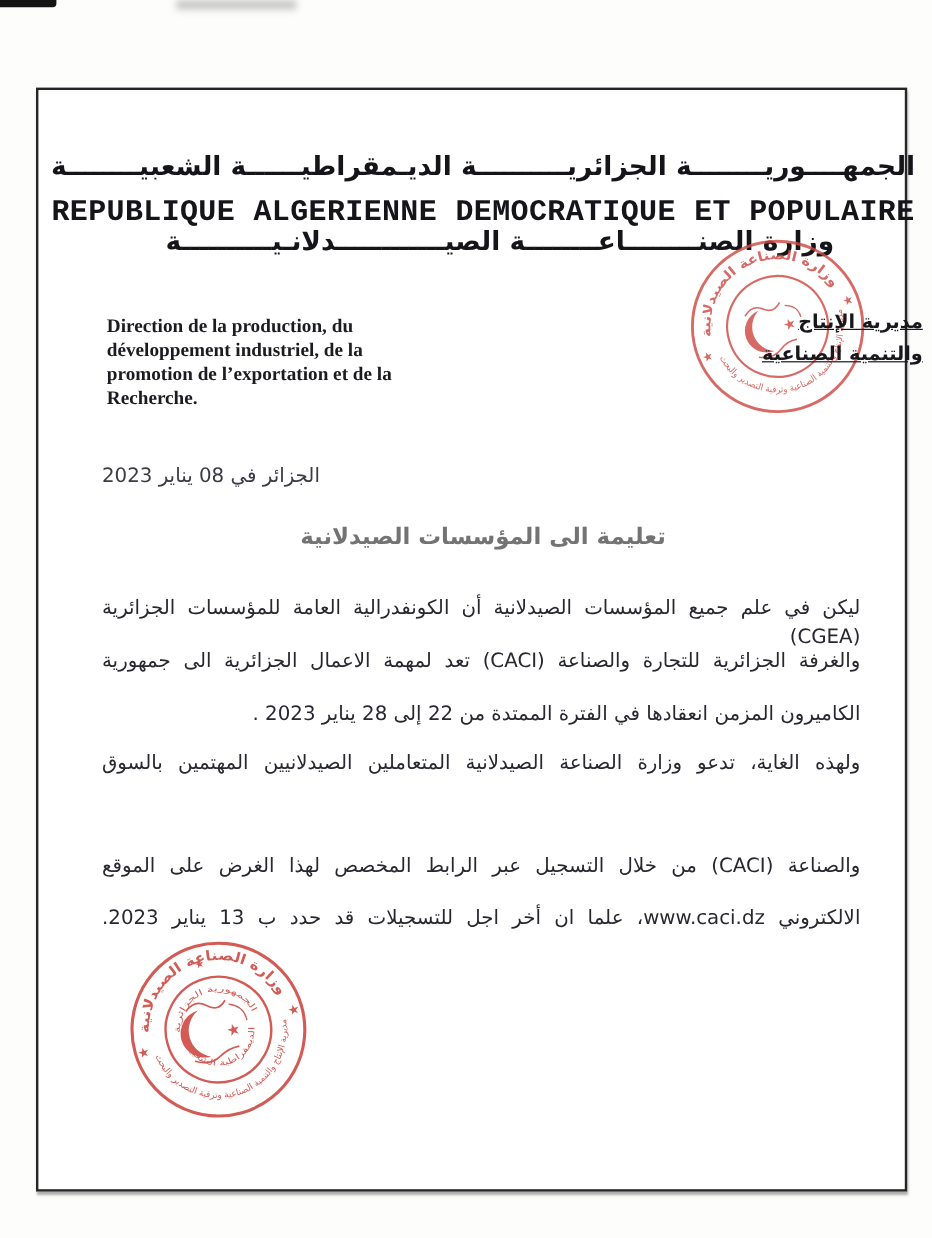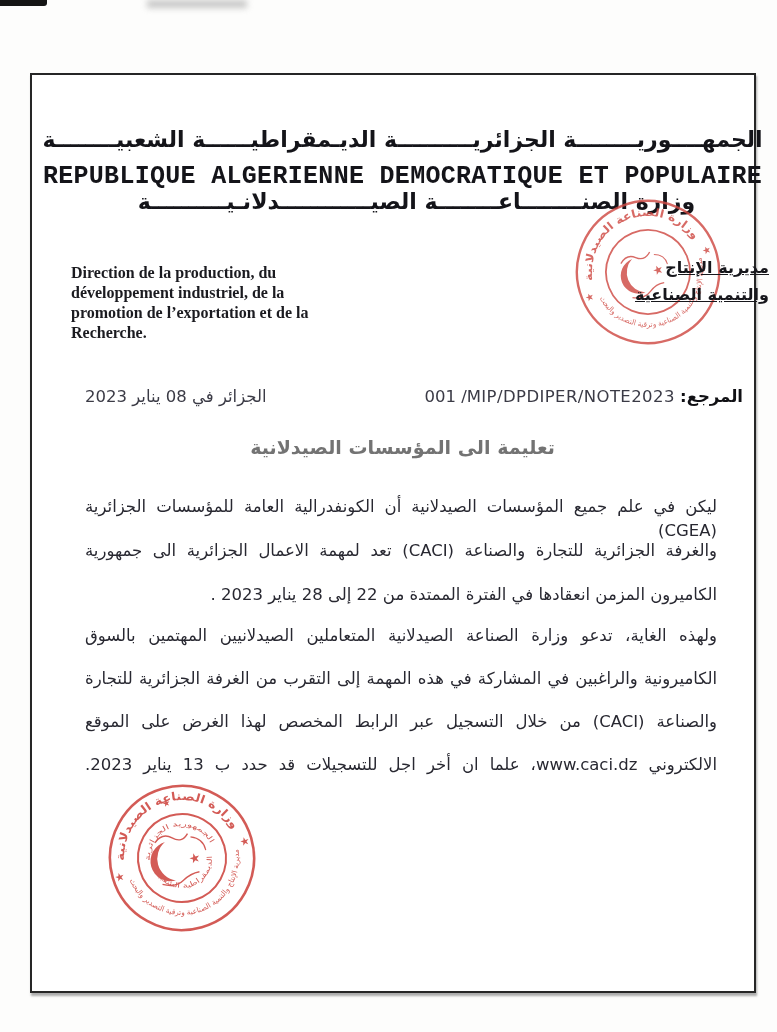--- a/index.html
+++ b/index.html
@@ -17,21 +17,21 @@
     left:30px; top:73px; width:722px; height:916px;
     border:2px solid #262626;
     box-shadow:1px 3px 2px rgba(105,105,105,.55);
     background:#ffffff;
   }
   .hdr{left:0;right:0;text-align:center;font-weight:bold;white-space:nowrap;color:#141419;}
   #hdr-ar1{top:127px;font-size:22px;}
   #hdr-fr{top:162px;font-size:25px;font-family:Liberation Mono, monospace;letter-spacing:.3px;}
   #hdr-ar2{top:189px;font-size:22px;transform:translateX(14px);}
   #dir-fr{
-    left:71px;top:263px;width:310px;
+    left:89px;top:263px;width:310px;
     font-family:"Liberation Serif","DejaVu Serif",serif;
     font-weight:bold;font-size:16px;line-height:20px;color:#1b1b20;
   }
   #dir-ar{right:36px;top:254px;text-align:right;font-weight:bold;font-size:16px;line-height:27px;z-index:3;color:#17171c;text-decoration:underline;}
   .stamp{position:absolute;z-index:2;}
   #stamp-tr{left:568px;top:192px;}
   #stamp-bl{left:102px;top:778px;}
   #date-line{left:85px;top:387px;font-size:16.5px;color:#3b3b46;}
   #ref-line{right:62px;top:387px;font-size:16.5px;}
   #ref-line .lbl{font-weight:bold;color:#101014;}
@@ -89,33 +89,28 @@
       <text x="138" y="85" font-size="10" fill="#cf4a44" stroke="none">★</text>
       <path d="M 70,62 A 18,18 0 1 0 70,98 A 20,20 0 0 1 70,62 Z" fill="#cf4a44" stroke="none"></path>
       <text x="90" y="86" font-size="12" text-anchor="middle" fill="#cf4a44" stroke="none">★</text>
       <path d="M 58,62 q 9,-7 16,0 t 15,0" stroke-width="1.3"></path>
       <path d="M 56,98 q 11,6 19,1 t 16,-3" stroke-width="1.3"></path>
       <path d="M 92,66 q 10,4 9,14" stroke-width="1"></path>
     </g>
   </svg>
 
   <div class="abs ar" id="date-line">الجزائر في 08 يناير 2023</div>
-  <div class="abs ar" id="ref-line">
-    <span class="lbl">المرجع:</span>
-    <span class="val">001 /MIP/DPDIPER/NOTE2023</span>
-  </div>
 
   <div class="abs ar" id="doc-title">تعليمة الى المؤسسات الصيدلانية</div>
 
   <div class="abs ar bline" id="p1l0">ليكن في علم جميع المؤسسات الصيدلانية أن الكونفدرالية العامة للمؤسسات الجزائرية (CGEA)</div>
   <div class="abs ar bline" id="p1l1">والغرفة الجزائرية للتجارة والصناعة (CACI) تعد لمهمة الاعمال الجزائرية الى جمهورية</div>
   <div class="abs ar bline endline" id="p1l2">الكاميرون المزمن انعقادها في الفترة الممتدة من 22 إلى 28 يناير 2023 .</div>
 
   <div class="abs ar bline" id="p2l0">ولهذه الغاية، تدعو وزارة الصناعة الصيدلانية المتعاملين الصيدلانيين المهتمين بالسوق</div>
-  <div class="abs ar bline" id="p2l1">الكاميرونية والراغبين في المشاركة في هذه المهمة إلى التقرب من الغرفة الجزائرية للتجارة</div>
   <div class="abs ar bline" id="p2l2">والصناعة (CACI) من خلال التسجيل عبر الرابط المخصص لهذا الغرض على الموقع</div>
   <div class="abs ar bline" id="p2l3">الالكتروني www.caci.dz، علما ان أخر اجل للتسجيلات قد حدد ب 13 يناير 2023.</div>
 
   <svg class="stamp" id="stamp-bl" width="160" height="160" viewBox="0 0 160 160">
     <g transform="rotate(-16 80 80)" opacity="0.9" stroke="#cf4a44" fill="none">
       <circle cx="80" cy="80" r="72" stroke-width="2.6"></circle>
       <circle cx="80" cy="80" r="44" stroke-width="2"></circle>
       <path id="stB-top" d="M 22,80 A 58,58 0 0 1 138,80" stroke="none"></path>
       <path id="stB-bot" d="M 23,80 A 57,57 0 0 0 137,80" stroke="none"></path>
       <path id="stB-it" d="M 48,80 A 32,32 0 0 1 112,80" stroke="none"></path>

